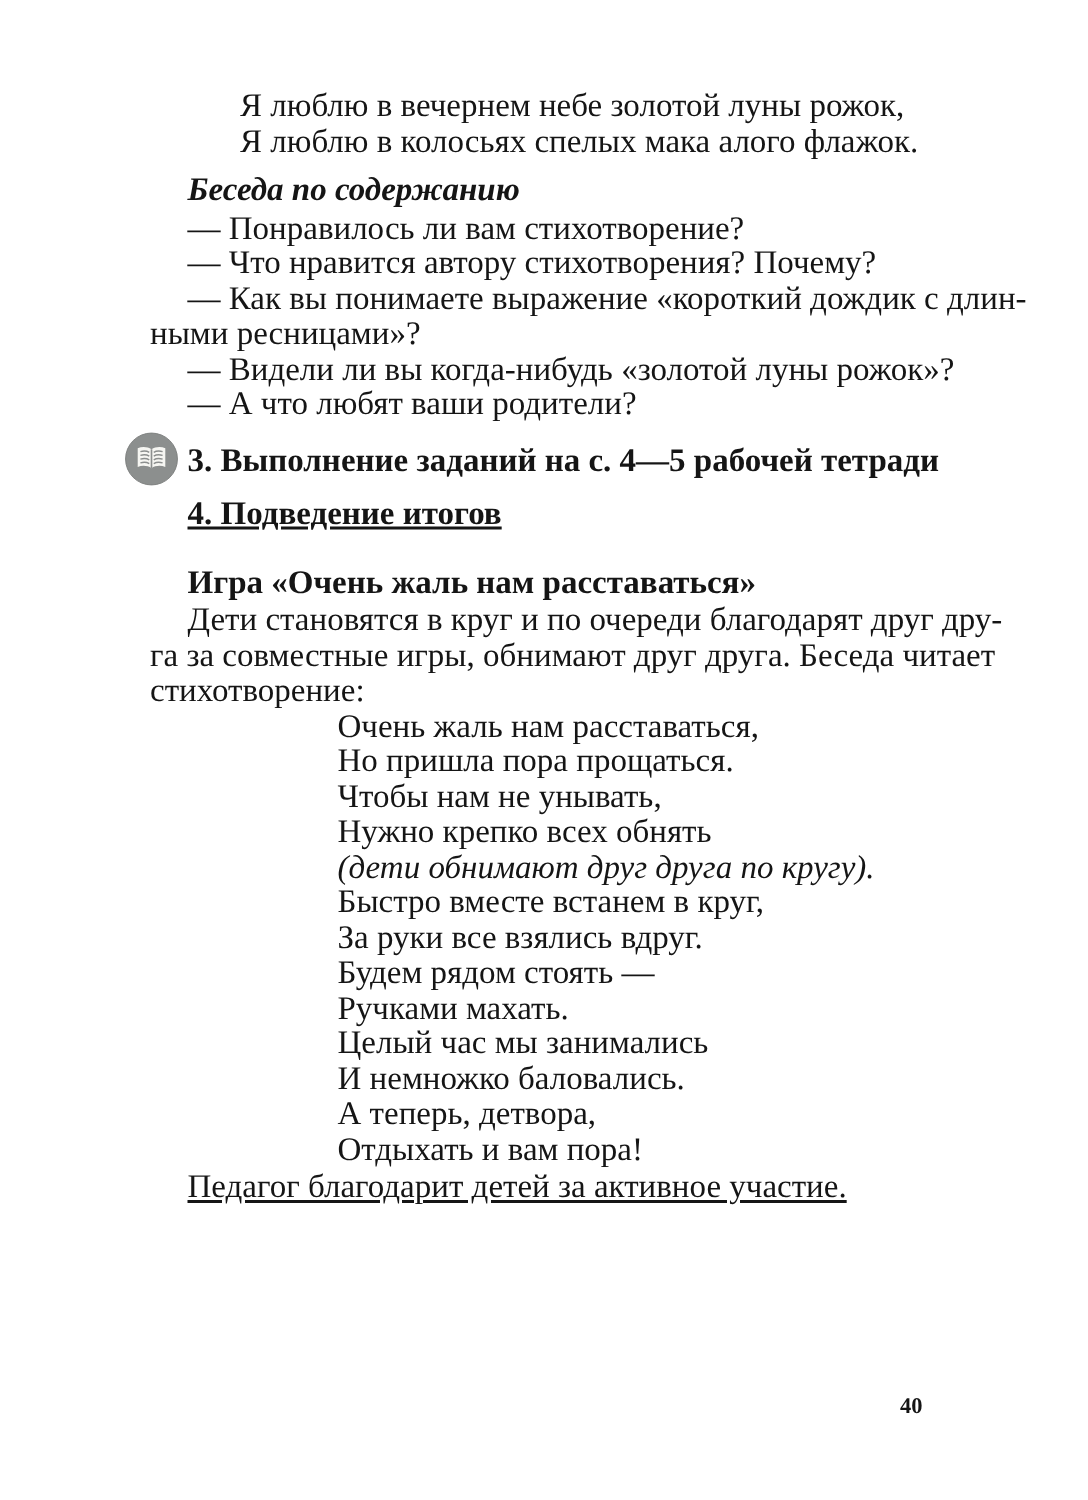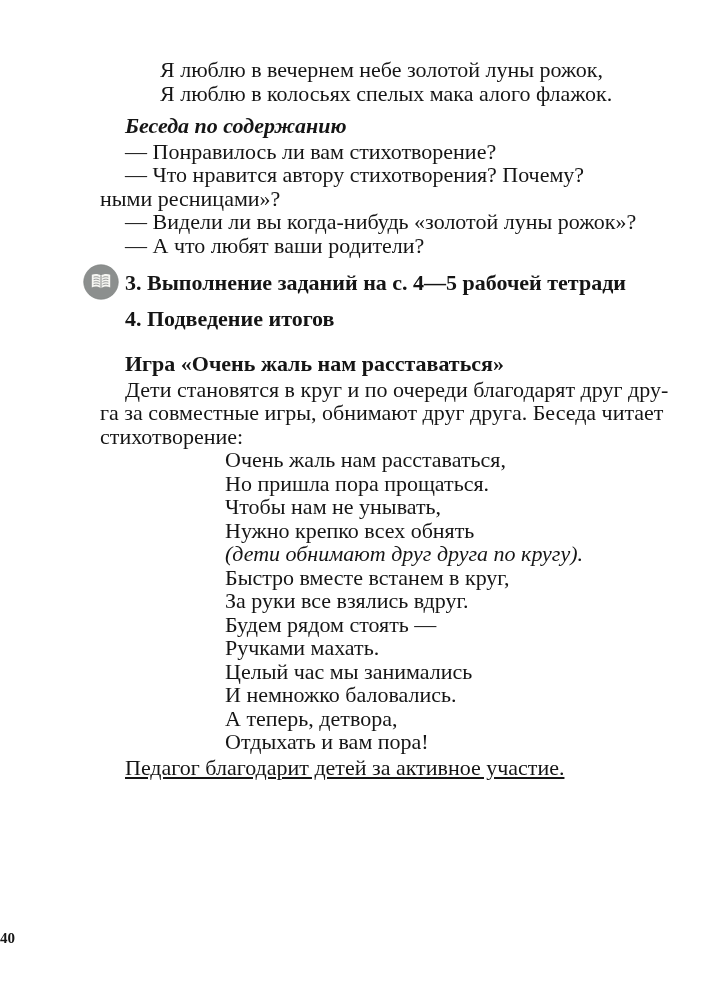--- a/index.html
+++ b/index.html
@@ -26,21 +26,21 @@
     text-indent: 25px;
     margin-top: 9px;
   }
   .questions { margin-top: 2px; }
   .task {
     font-weight: bold;
     position: relative;
     text-indent: 25px;
   }
   .task-3 { margin-top: 14px; }
-  .task-4 { margin-top: 12px; }
+  .task-4 { margin-top: 12px; text-decoration: underline; }
   .book-badge {
     position: absolute;
     left: -42px;
     top: -7px;
     width: 36px;
     height: 36px;
   }
   .game-title {
     font-weight: bold;
     text-indent: 25px;
@@ -48,40 +48,41 @@
   }
   .intro { margin-top: 2px; }
   .poem-game { margin-left: 125px; }
   .italic { font-style: italic; }
   .closing { text-indent: 25px; margin-top: 2px; text-decoration: underline; }
   .page-number {
     position: absolute;
     left: 0;
     bottom: 53px;
     width: 615px;
-    text-align: left;
+    text-align: right;
     font-size: 15px;
     font-weight: bold;
   }
 </style>
 </head>
 <body>
 
 <div class="page">
 
   <div class="poem-top">
     <div class="line">Я люблю в вечернем небе золотой луны рожок,</div>
     <div class="line">Я люблю в колосьях спелых мака алого флажок.</div>
   </div>
 
   <div class="heading-bi">Беседа по содержанию</div>
 
   <div class="questions">
     <div class="line indent">— Понравилось ли вам стихотворение?</div>
     <div class="line indent">— Что нравится автору стихотворения? Почему?</div>
+    <div class="line indent">— Как вы понимаете выражение «короткий дождик с длин-</div>
     <div class="line">ными ресницами»?</div>
     <div class="line indent">— Видели ли вы когда-нибудь «золотой луны рожок»?</div>
     <div class="line indent">— А что любят ваши родители?</div>
   </div>
 
   <div class="task task-3">
     <span class="book-badge">
       <svg viewBox="0 0 36 36" width="36" height="36" aria-hidden="true">
         <circle cx="18" cy="18" r="17.3" fill="#8c8f8e" stroke="#7a7d7c" stroke-width="0.6"></circle>
         <path d="M18 11.5 C15.5 9.7 11.6 9.5 8.8 10.8 L8.8 23.4 C11.6 22.1 15.5 22.3 18 24.2 C20.5 22.3 24.4 22.1 27.2 23.4 L27.2 10.8 C24.4 9.5 20.5 9.7 18 11.5 Z" fill="#f6f6f2"></path>

